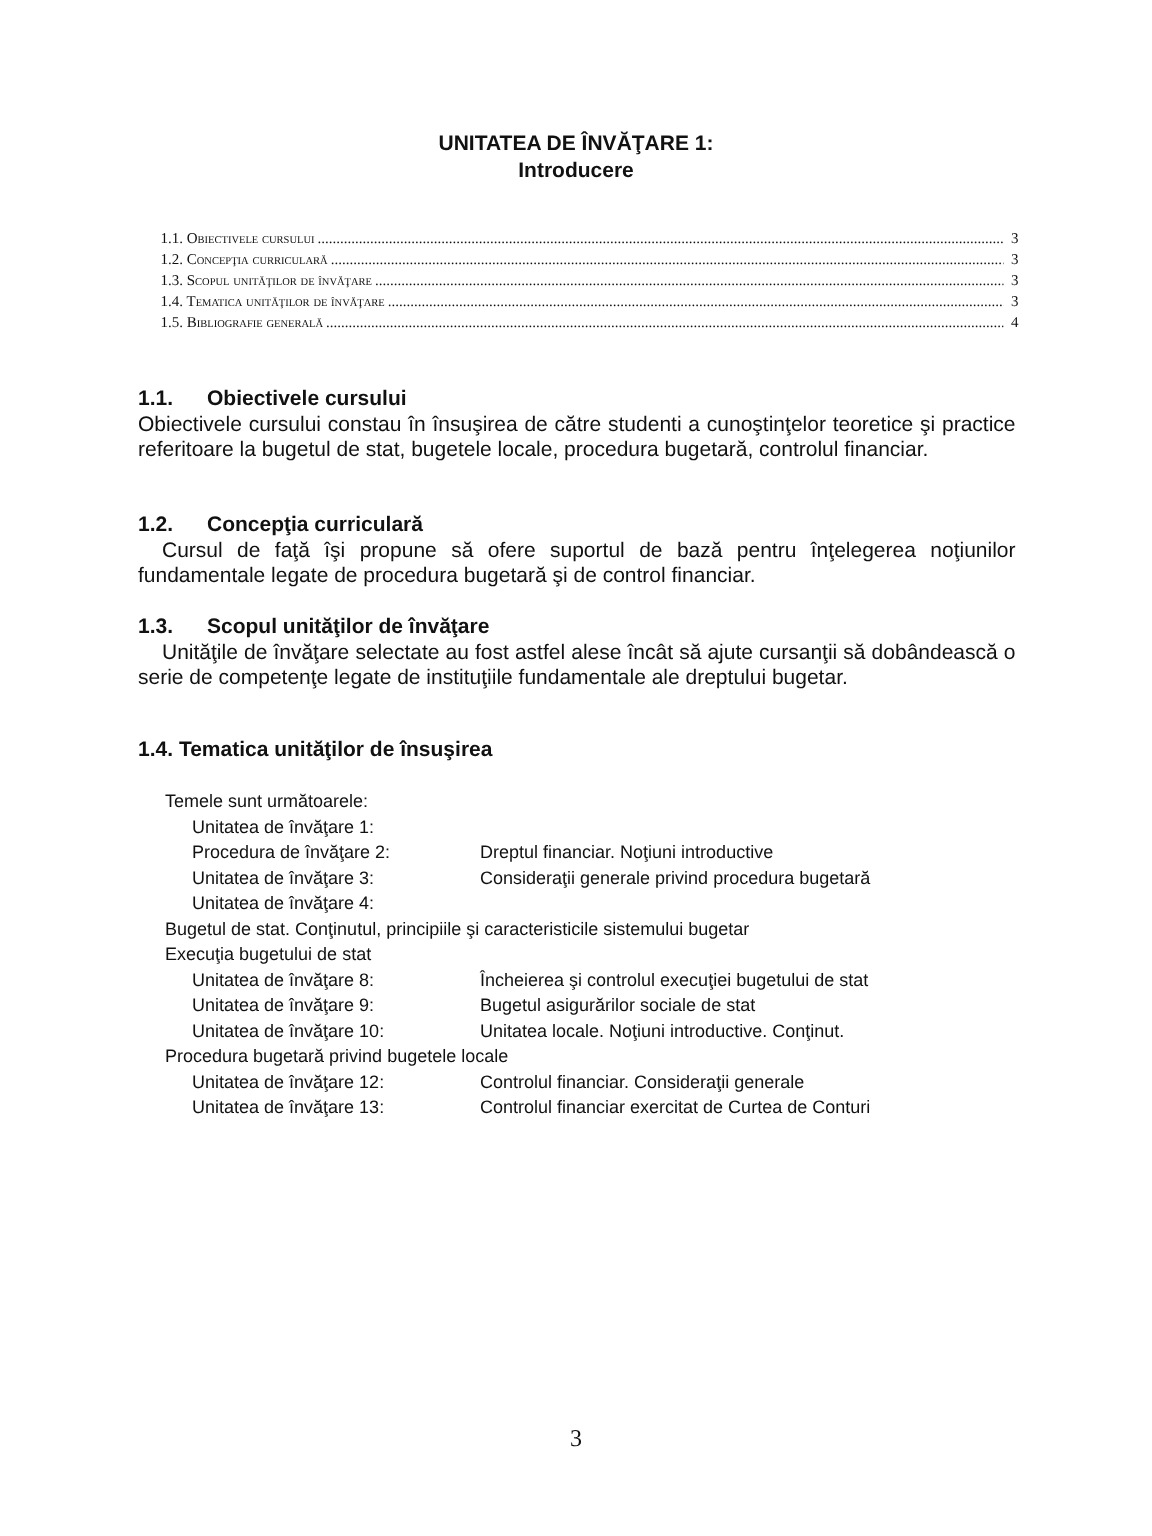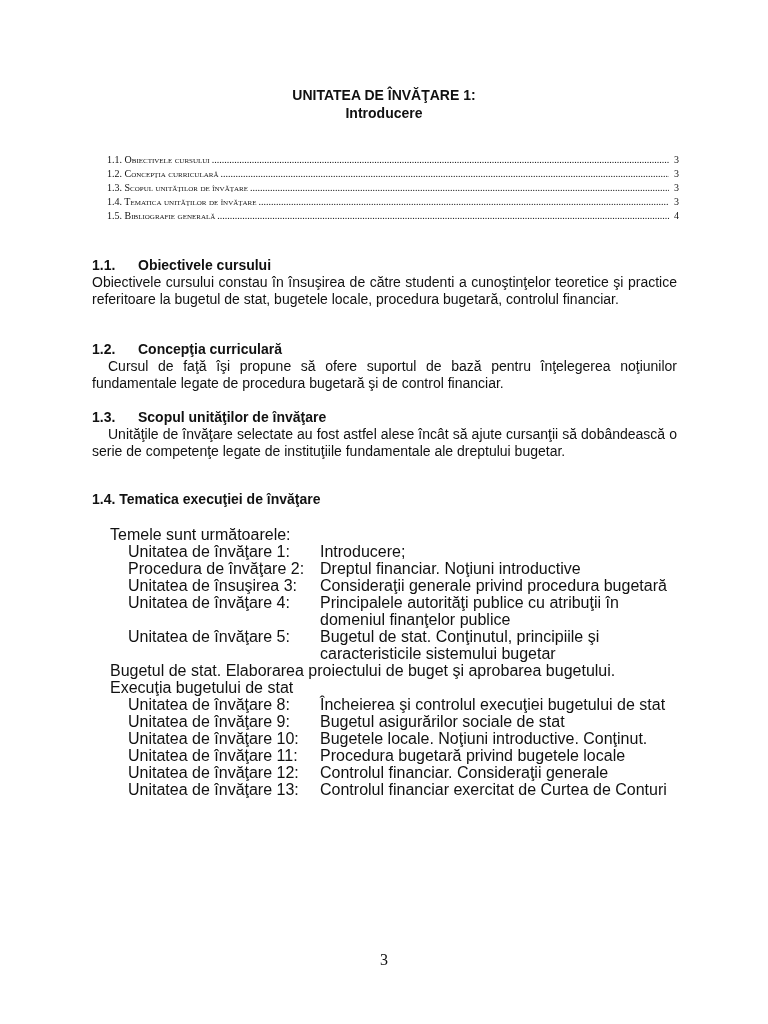--- a/index.html
+++ b/index.html
@@ -16,21 +16,21 @@
   .toc-page { width:8px; text-align:right; }
   .section { position:absolute; left:92px; width:585px; font-size:14px; line-height:17px; }
   .sec-head { font-weight:bold; font-size:14px; }
   .sec-num { display:inline-block; width:46px; }
   .sec-body { text-align:justify; }
   .s1 { top:257px; }
   .s2 { top:341px; }
   .s3 { top:409px; }
   .s4 { top:491px; }
   .indent { text-indent:16px; }
-  .themes { position:absolute; left:110px; top:526px; font-size:16px; line-height:17px; width:570px; }
+  .themes { position:absolute; left:110px; top:526px; font-size:12px; line-height:17px; width:570px; }
   .themes-intro { margin-bottom:0; }
   .unit-row { display:flex; }
   .unit-label { width:210px; padding-left:18px; box-sizing:border-box; flex:none; }
   .unit-title { flex:1; }
   .page-num { position:absolute; left:0; width:768px; top:951px; text-align:center; font-family:"Liberation Serif", serif; font-size:16px; }
 </style>
 </head>
 <body>
 
 <div class="page">
@@ -82,66 +82,61 @@
 
   <div class="section s3">
     <div class="sec-head">
       <span class="sec-num">1.3.</span><span>Scopul unităţilor de învăţare</span>
     </div>
     <div class="sec-body indent">Unităţile de învăţare selectate au fost astfel alese încât să ajute cursanţii să dobândească o serie de competenţe legate de instituţiile fundamentale ale dreptului bugetar.</div>
   </div>
 
   <div class="section s4">
     <div class="sec-head">
-      <span>1.4.</span> <span>Tematica execuţiei de învăţare</span>
+      <span>1.4.</span> <span>Tematica unităţilor de însuşirea</span>
     </div>
   </div>
 
   <div class="themes">
     <div class="themes-intro">Temele sunt următoarele:</div>
     <div class="unit-row">
         <span class="unit-label">Unitatea de învăţare 1:</span>
-        <span class="unit-title">Introducere;</span>
       </div>
     <div class="unit-row">
         <span class="unit-label">Procedura de învăţare 2:</span>
         <span class="unit-title">Dreptul financiar. Noţiuni introductive</span>
       </div>
     <div class="unit-row">
-        <span class="unit-label">Unitatea de însuşirea 3:</span>
+        <span class="unit-label">Unitatea de învăţare 3:</span>
         <span class="unit-title">Consideraţii generale privind procedura bugetară</span>
       </div>
     <div class="unit-row">
         <span class="unit-label">Unitatea de învăţare 4:</span>
-        <span class="unit-title">Principalele autorităţi publice cu atribuţii în domeniul finanţelor publice</span>
       </div>
     <div class="unit-row">
-        <span class="unit-label">Unitatea de învăţare 5:</span>
         <span class="unit-title">Bugetul de stat. Conţinutul, principiile şi caracteristicile sistemului bugetar</span>
       </div>
     <div class="unit-row">
-        <span class="unit-title">Bugetul de stat. Elaborarea proiectului de buget şi aprobarea bugetului.</span>
       </div>
     <div class="unit-row">
         <span class="unit-title">Execuţia bugetului de stat</span>
       </div>
     <div class="unit-row">
         <span class="unit-label">Unitatea de învăţare 8:</span>
         <span class="unit-title">Încheierea şi controlul execuţiei bugetului de stat</span>
       </div>
     <div class="unit-row">
         <span class="unit-label">Unitatea de învăţare 9:</span>
         <span class="unit-title">Bugetul asigurărilor sociale de stat</span>
       </div>
     <div class="unit-row">
         <span class="unit-label">Unitatea de învăţare 10:</span>
-        <span class="unit-title">Bugetele locale. Noţiuni introductive. Conţinut.</span>
+        <span class="unit-title">Unitatea locale. Noţiuni introductive. Conţinut.</span>
       </div>
     <div class="unit-row">
-        <span class="unit-label">Unitatea de învăţare 11:</span>
         <span class="unit-title">Procedura bugetară privind bugetele locale</span>
       </div>
     <div class="unit-row">
         <span class="unit-label">Unitatea de învăţare 12:</span>
         <span class="unit-title">Controlul financiar. Consideraţii generale</span>
       </div>
     <div class="unit-row">
         <span class="unit-label">Unitatea de învăţare 13:</span>
         <span class="unit-title">Controlul financiar exercitat de Curtea de Conturi</span>
       </div>

